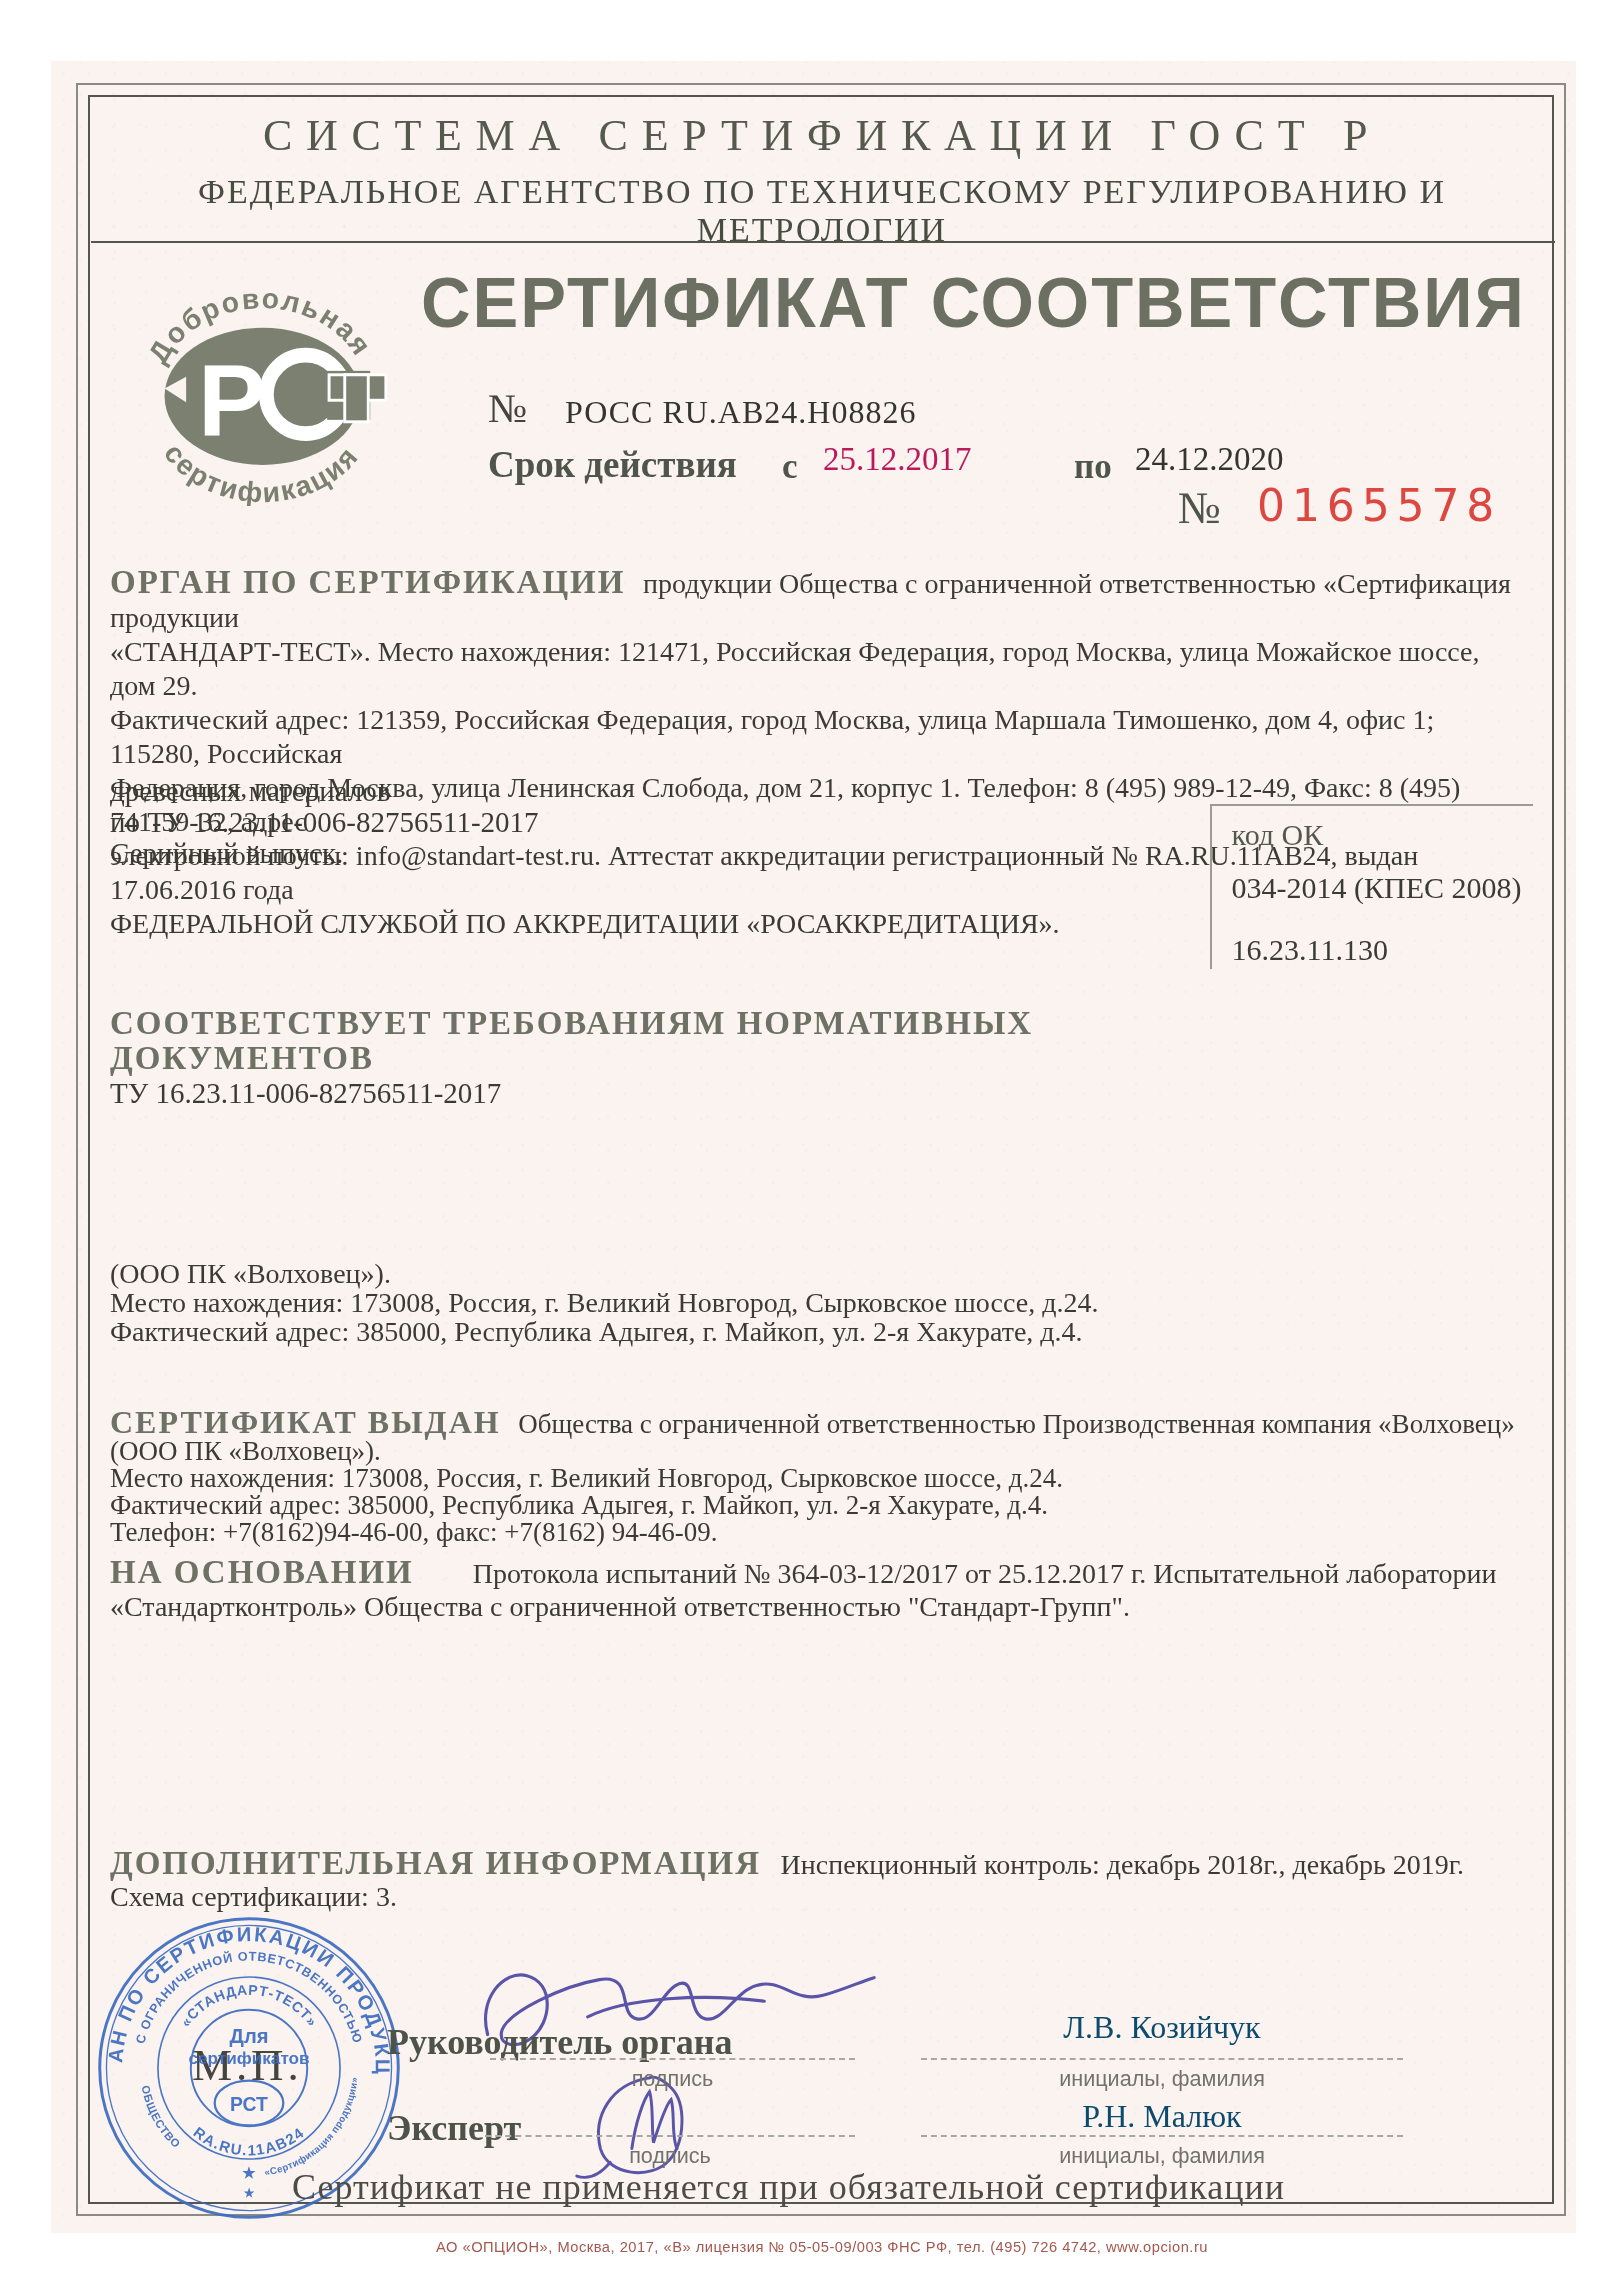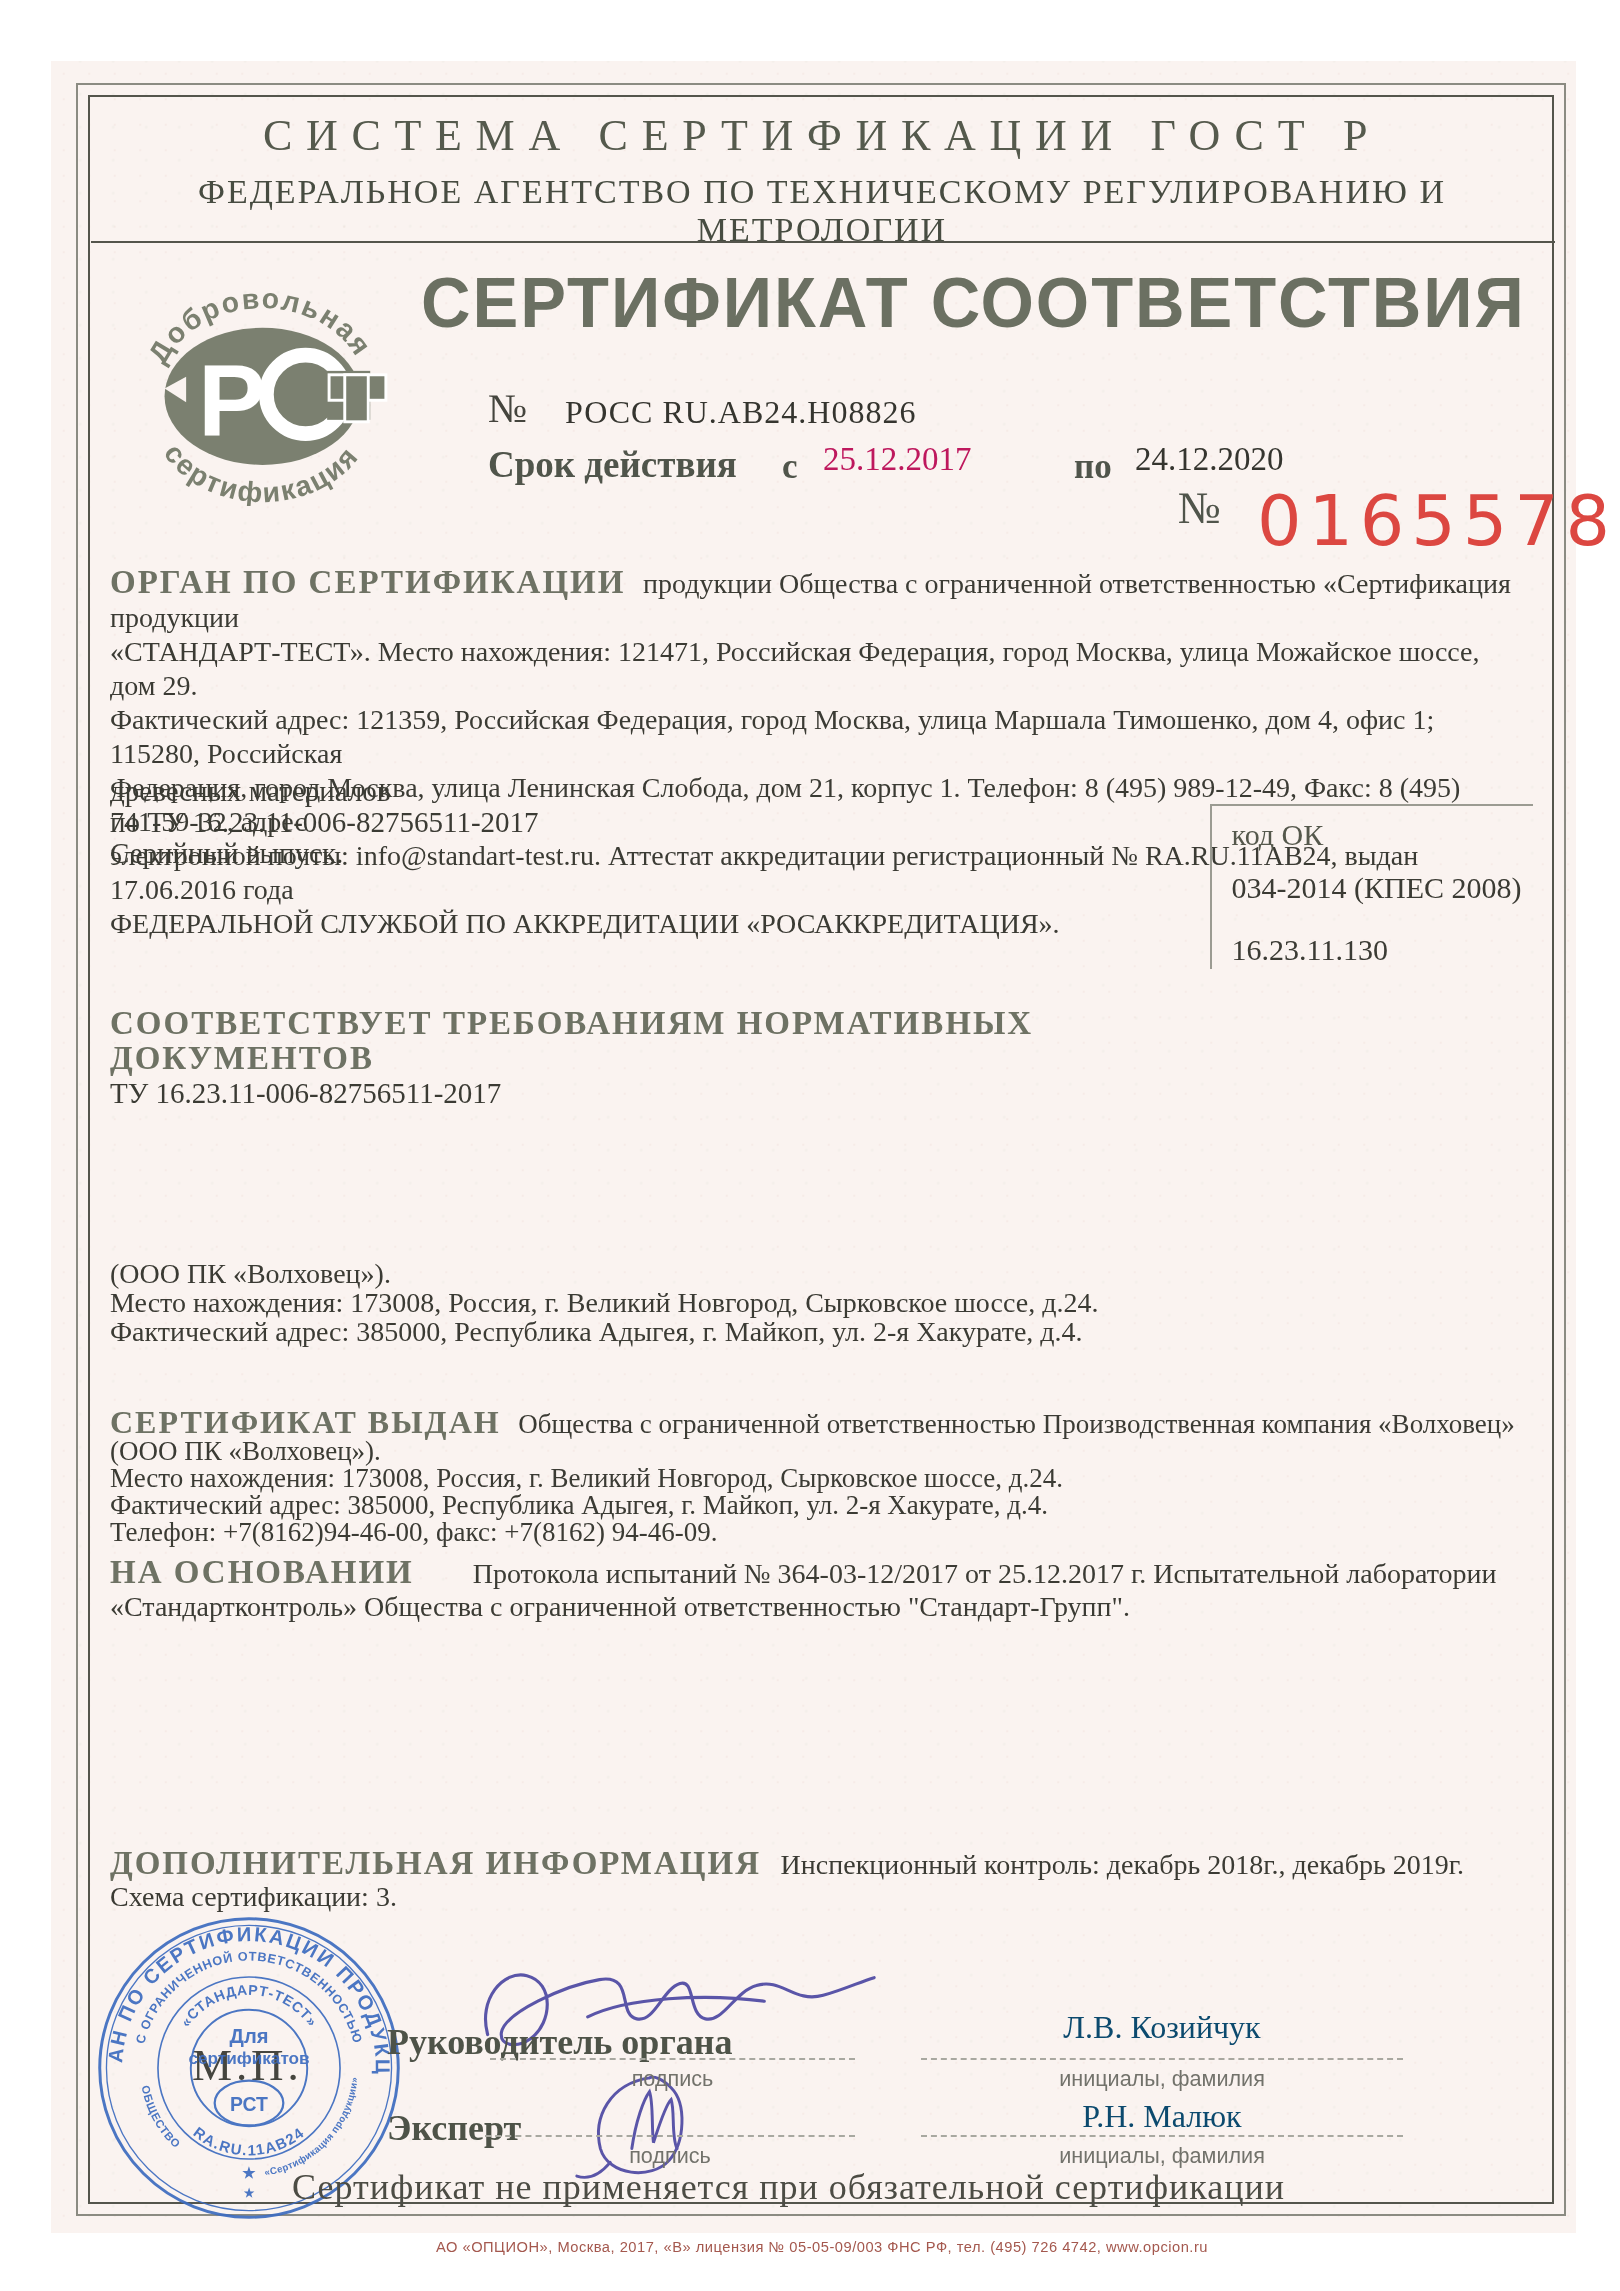--- a/index.html
+++ b/index.html
@@ -24,21 +24,21 @@
   .doc-title{left:421px;top:263px;font-family:"Liberation Sans",sans-serif;font-weight:bold;
         font-size:70px;letter-spacing:2px;color:#6b7062;transform:scaleX(0.98);transform-origin:left;}
   .no-label{left:488px;top:384px;font-size:41px;color:#45453e;}
   .no-value{left:565px;top:394px;font-size:32px;letter-spacing:1px;color:#35352f;}
   .valid-label{left:488px;top:443px;font-size:37px;font-weight:bold;color:#50554b;}
   .valid-c{left:782px;top:447px;font-size:35px;font-weight:bold;color:#50554b;}
   .valid-from{left:823px;top:441px;font-size:33px;color:#be185d;}
   .valid-po{left:1074px;top:447px;font-size:35px;font-weight:bold;color:#50554b;}
   .valid-to{left:1135px;top:441px;font-size:33px;color:#35352f;}
   .blank-no{left:1178px;top:482px;font-size:45px;color:#50554b;}
-  .blank-num{left:1257px;top:480px;font-family:"DejaVu Sans",sans-serif;font-size:70px;
+  .blank-num{left:1257px;top:480px;font-family:"DejaVu Sans",sans-serif;font-size:44px;
         letter-spacing:6.9px;color:#dc4741;}
   .section{position:absolute;left:110px;width:1407px;}
   .sec-head{font-weight:bold;color:#6e7264;letter-spacing:2px;}
   .lead{color:#3b3b34;}
   .bodyline{color:#3b3b34;}
   .codes-box{position:absolute;left:1210px;width:323px;border-top:2px solid #9b9b92;
         border-left:2px solid #9b9b92;padding:11.8px 0 0 19.6px;box-sizing:border-box;}
   .codes-label{font-size:30px;color:#55584c;}
   .codes-val{font-size:30px;color:#3b3b34;}
   .dash-line{position:absolute;border-top:2px dashed #a8a8a0;height:0;}

